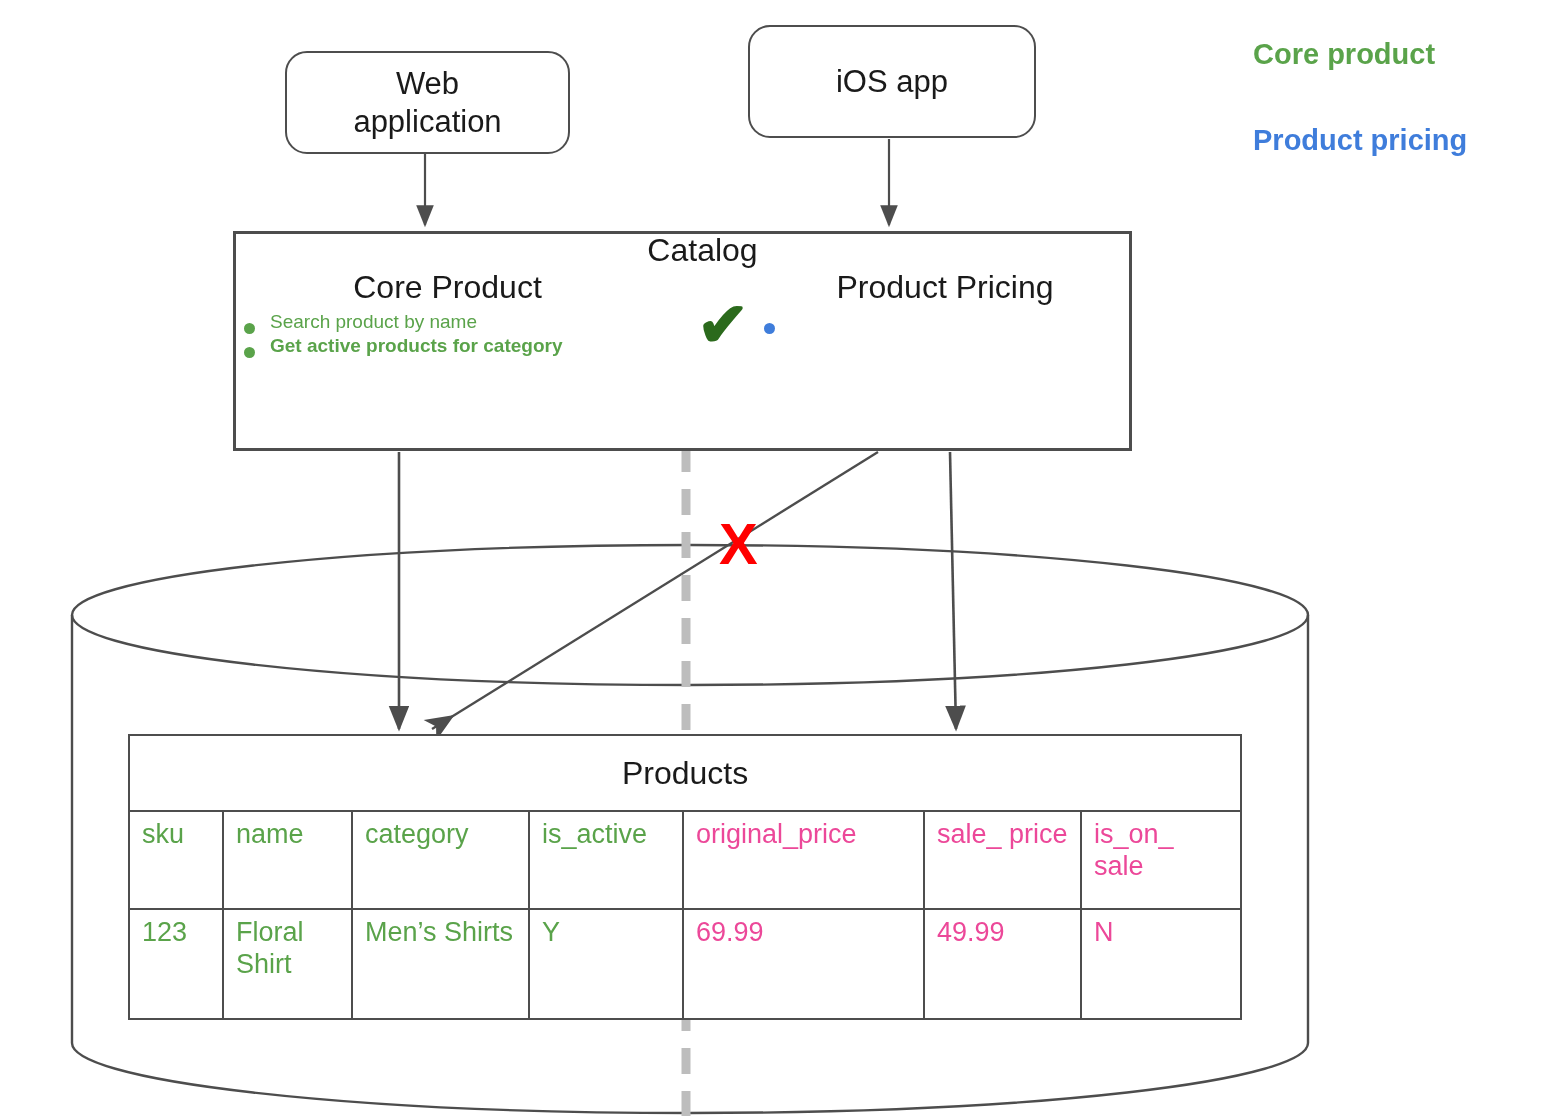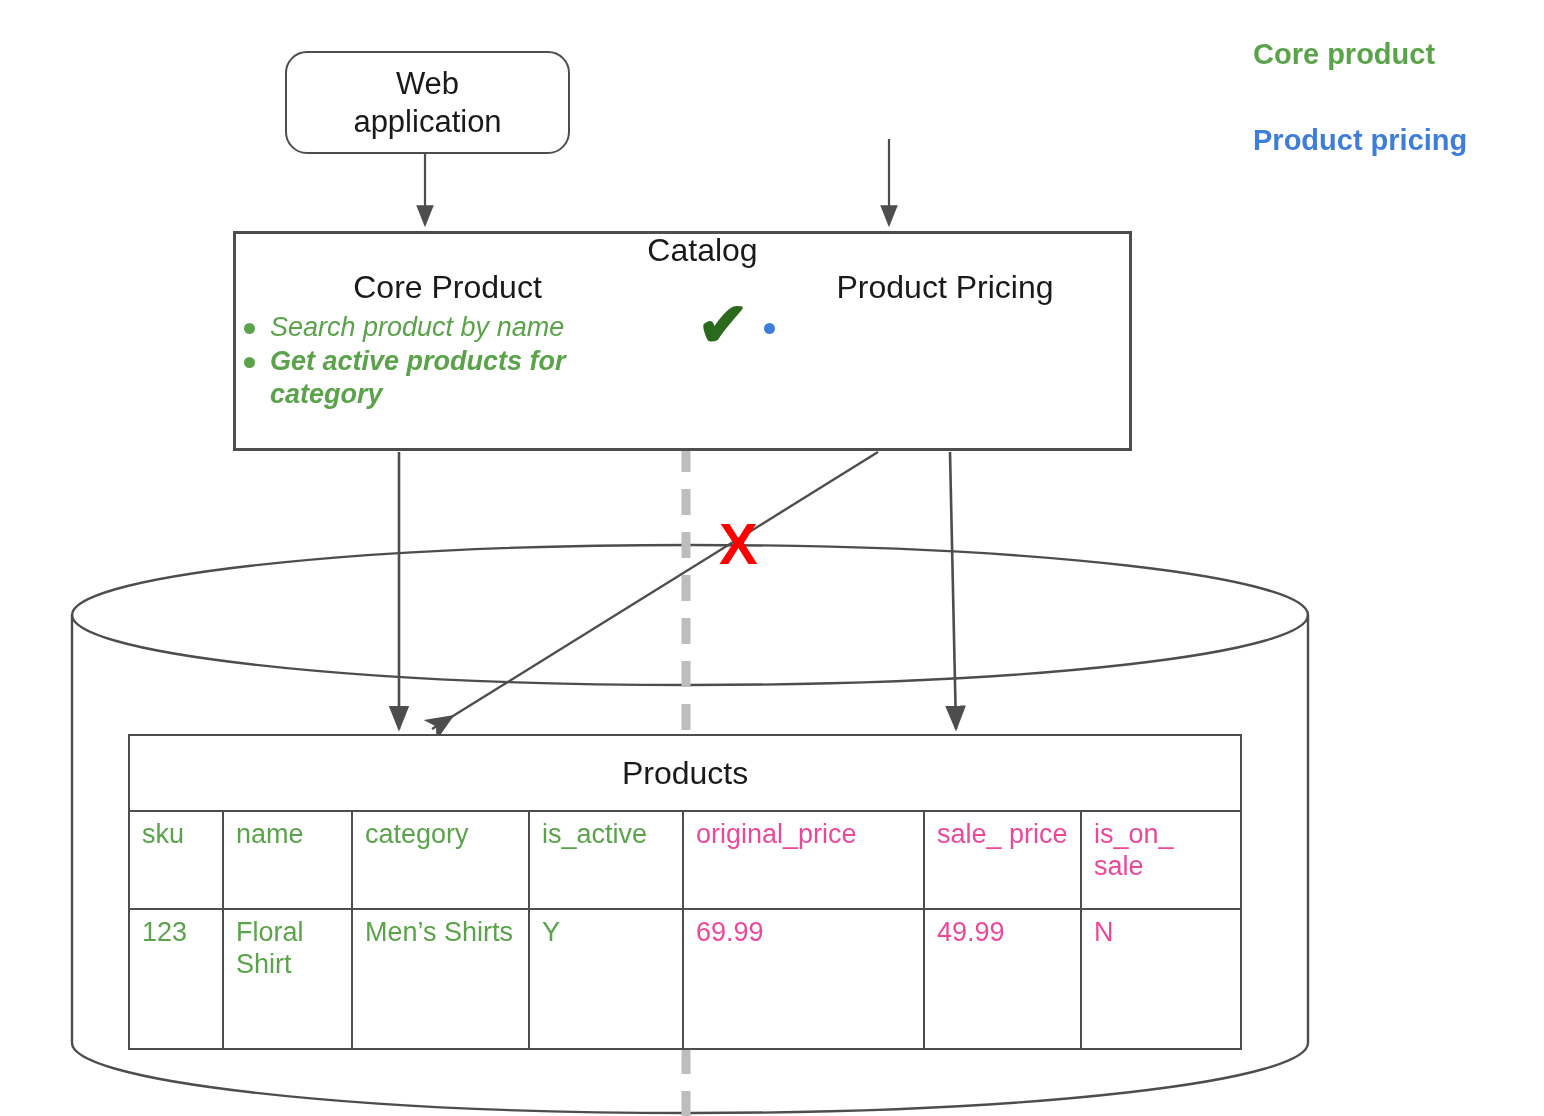--- a/index.html
+++ b/index.html
@@ -78,24 +78,23 @@
     text-align:center;
     font-size:32px;
     color:#1a1a1a;
     margin-bottom:6px;
     line-height:1.1;
   }
   .cap-list{ list-style:none; margin:0; padding:0; }
   .cap-list li{
     position:relative;
     padding-left:30px;
-    font-size:27px;
+    font-size:19px;
     line-height:1.21;
     margin-bottom:1px;
-    font-style:italic;
   }
   .cap-list li .dot{
     position:absolute;
     left:4px; top:12px;
     width:11px; height:11px;
     border-radius:50%;
   }
   .cap-list.core li{ color:#5aa34a; }
   .cap-list.core li .dot{ background:#5aa34a; }
   .cap-list.pricing li{ color:#3f7ddb; }
@@ -122,21 +121,21 @@
   #products-table td.title-cell{
     text-align:center;
     font-size:32px;
     color:#1a1a1a;
     height:76px;
     vertical-align:middle;
     padding-top:0;
     padding-bottom:0;
   }
   .th-row td{ height:98px; }
-  .tr-row td{ height:140px; }
+  .tr-row td{ height:110px; }
   .c-green{ color:#5aa34a;border-radius:13px; }
   .c-blue{ color:#ec4899; }
 
   
   #check-mark{
     position:absolute;
     left:697px; top:294px;
     font-size:62px;
     line-height:1;
     color:#2b6a1c;
@@ -188,20 +187,23 @@
   </svg>
 
   <div class="legend-item" id="legend-core" style="color:#5aa34a">Core product</div>
   <div class="legend-item" id="legend-pricing" style="color:#3f7ddb">Product pricing</div>
 
   <div class="client-box" id="client-web">
     <span>
       <span>Web</span><br>
       <span>application</span>
     </span>
+  </div>
+  <div class="client-box" id="client-ios">
+    <span>iOS app</span>
   </div>
 
   <div id="catalog-box"></div>
   <div id="catalog-title">Catalog</div>
 
   <div class="subdomain" id="subdomain-core">
     <div class="subdomain-title">Core Product</div>
     <ul class="cap-list core">
       <li>
         <span class="dot"></span>

